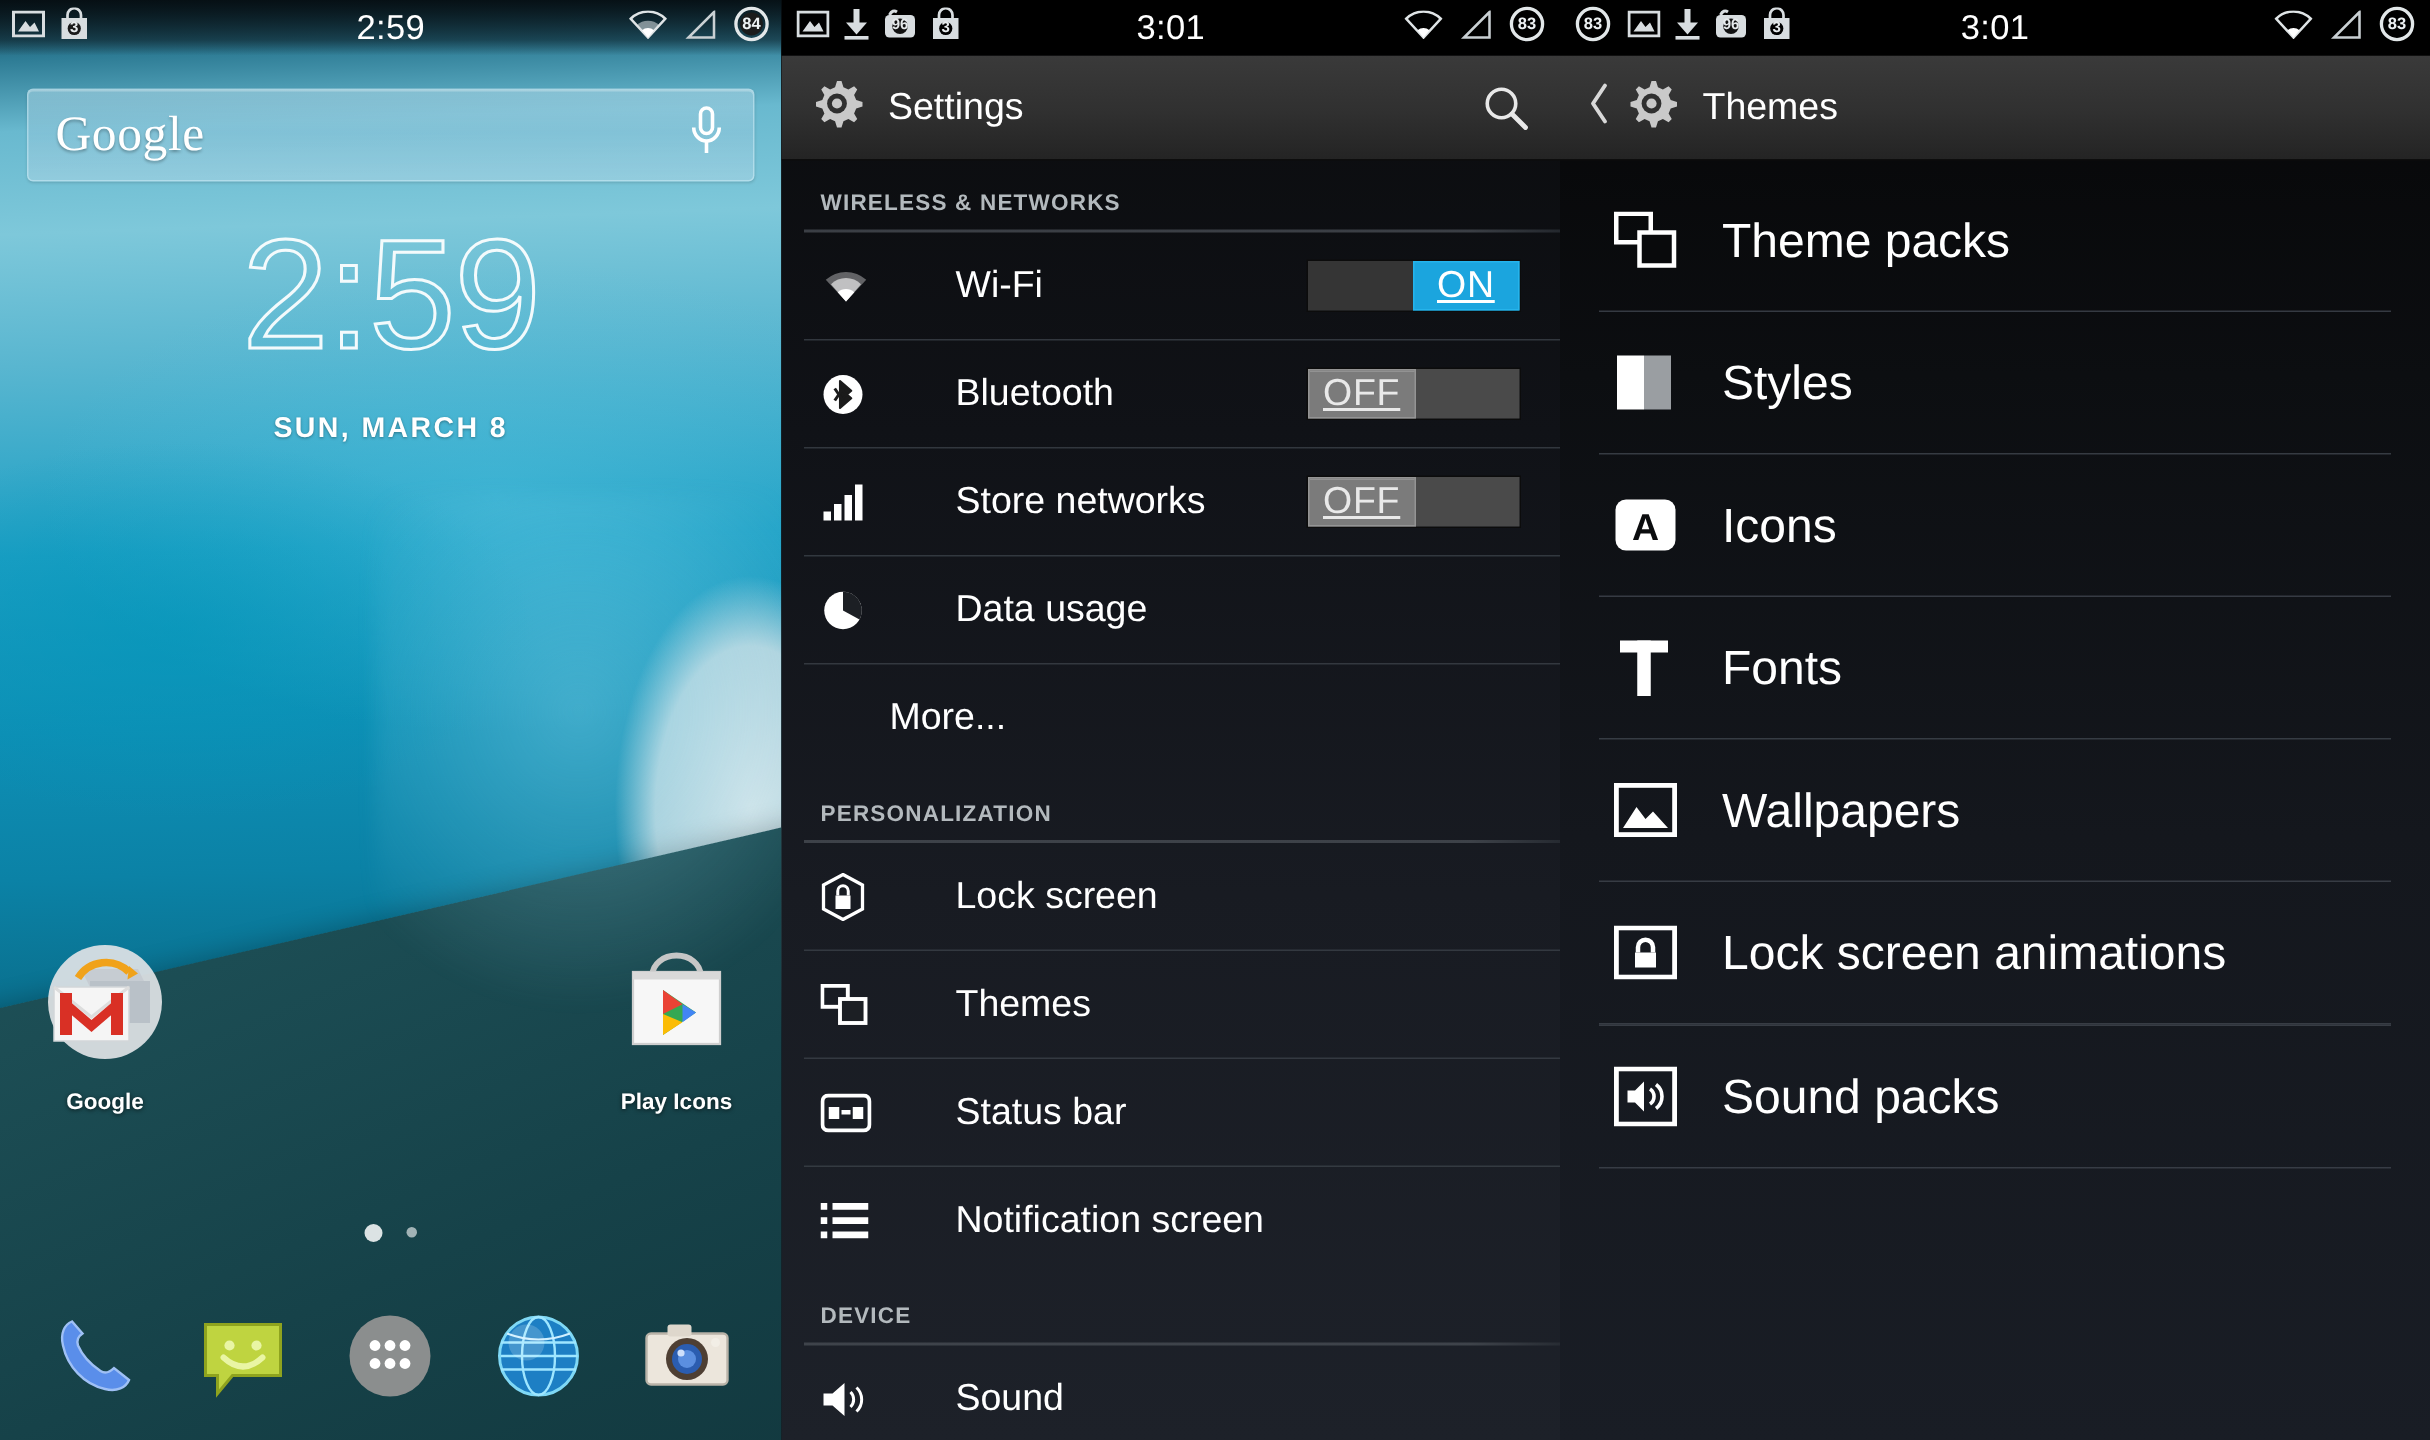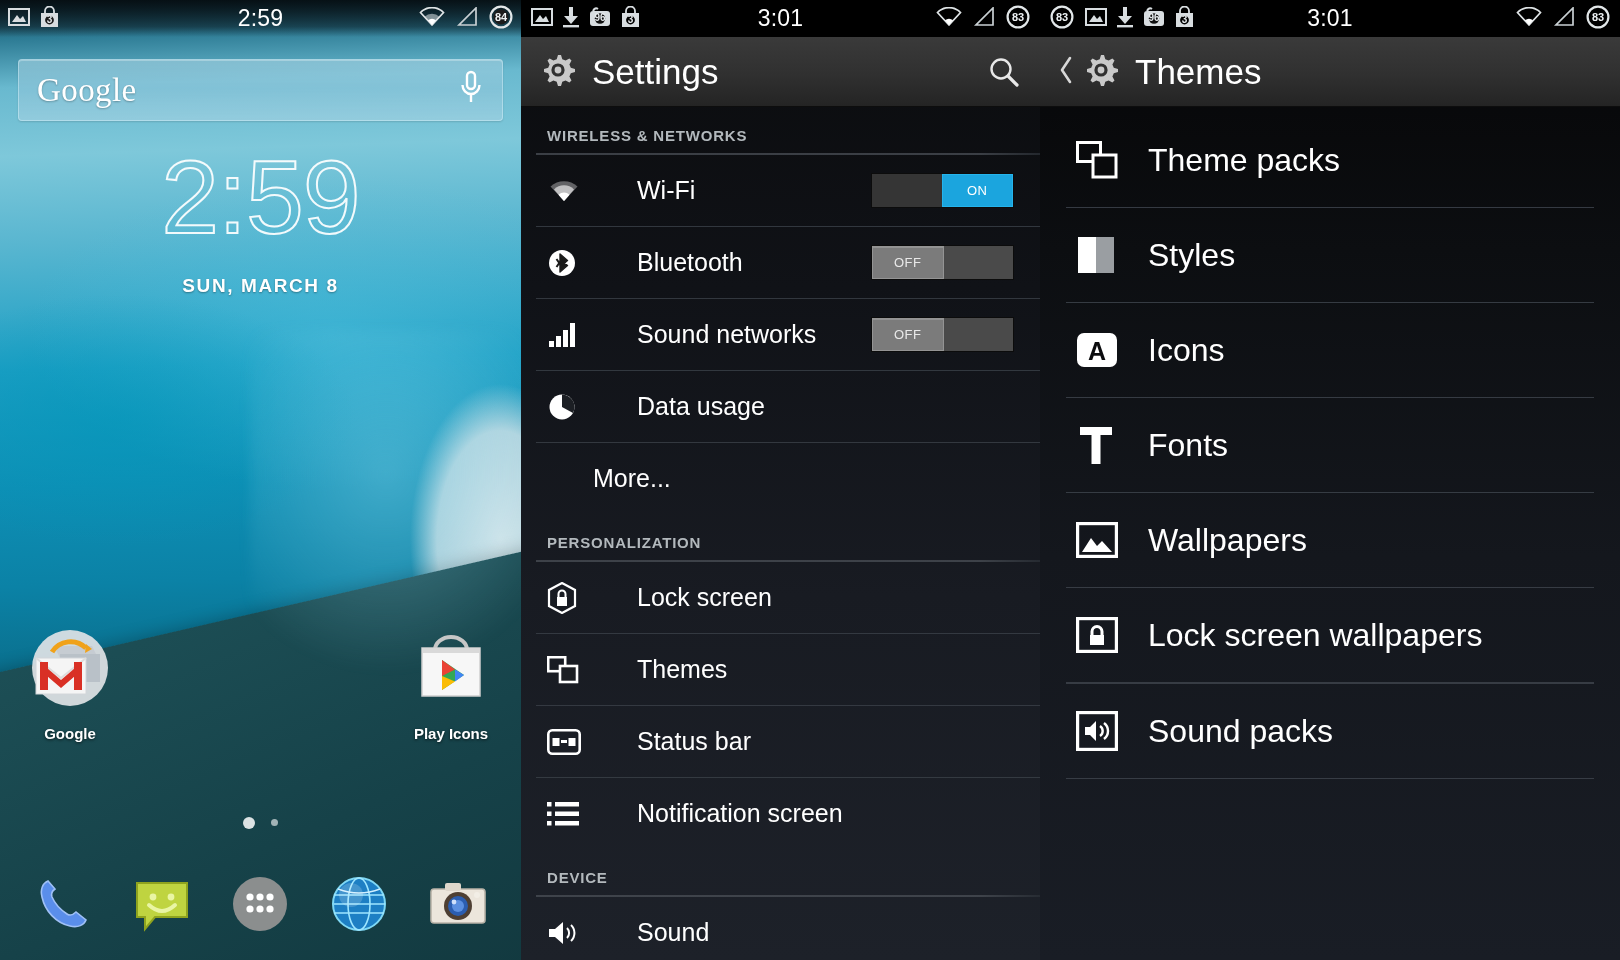--- a/index.html
+++ b/index.html
@@ -89,38 +89,38 @@
           display:flex; align-items:center; justify-content:space-around; padding:0 14px; }
   .dock-item { width:76px; height:76px; display:flex; align-items:center; justify-content:center; }
 
   
   .panel-settings { position:relative; width:519px; height:960px; overflow:hidden;
                     background:linear-gradient(180deg,#0a0b0d 0%, #101217 30%, #181b22 62%, #1d2129 100%); }
   .sb-dark { background:#000; height:37px; display:flex; align-items:center; padding:0 10px; position:relative; }
   .actionbar { height:70px; display:flex; align-items:center; padding:0 18px;
                background:linear-gradient(180deg,#3a3a3a 0%, #303030 55%, #242424 100%);
                border-bottom:1px solid #0d0d0d; }
-  .ab-title { color:#fff; font-size:35px; margin-left:15px; font-weight:400; }
+  .ab-title { color:#fff; font-size:25px; margin-left:15px; font-weight:400; }
   .ab-right { margin-left:auto; display:flex; align-items:center; }
 
   .list { padding:0; }
   .group-hdr { color:#b3b9bd; font-size:15px; font-weight:700; letter-spacing:0.8px;
                padding:20px 0 9px 26px; }
   .divider { height:2px; background:linear-gradient(90deg,#4a4f56 0%, #4a4f56 88%, #2b3037 100%);
              margin-left:15px; opacity:0.75; }
   .divider-thin { height:1px; background:#3b4148; margin-left:15px; opacity:0.8; }
   .row { display:flex; align-items:center; min-height:71px; padding:0 26px 0 26px; position:relative;gap:44px; }
   .row .ic { width:46px; flex:0 0 46px; display:flex; align-items:center; }
   .row .lbl { color:#fff; font-size:25px; font-weight:400; }
   .row.noicon .lbl { margin-left:46px; }
 
   .toggle { margin-left:auto; width:143px; height:35px; display:flex;
             border:1px solid #0c0c0c; position:relative; }
   .tg-half { flex:1; display:flex; align-items:center; justify-content:center;
-             font-size:13px; letter-spacing:0.5px; }
+             font-size:25px; letter-spacing:0.5px;text-decoration:underline; }
   .tg-on  { background:#1ba5de; color:#fff; border:1px solid #25b4ec; }
   .tg-trackdark { background:#353535; }
   .tg-off { background:#7b7b7b; color:#e9e9e9; border:1px solid #949494;
             box-shadow:inset 0 1px 0 rgba(255,255,255,0.18); }
   .tg-trackdark2 { background:#4a4a4a; }
 
   
   .panel-themes { position:relative; width:580px; height:960px; overflow:hidden;
                   background:linear-gradient(180deg,#050506 0%, #0c0e11 26%, #14171d 58%, #191d25 100%); }
   .themes-list { padding-top:6px; }
@@ -393,21 +393,21 @@
 
       <div class="row">
         <span class="ic">
           <svg width="32" height="28" viewBox="0 0 32 28">
               <rect x="2" y="20" width="5" height="6" fill="#fff"></rect>
               <rect x="9" y="15" width="5" height="11" fill="#fff"></rect>
               <rect x="16" y="9" width="5" height="17" fill="#fff"></rect>
               <rect x="23" y="2" width="5" height="24" fill="#fff"></rect>
             </svg>
         </span>
-        <span class="lbl">Sound networks</span>
+        <span class="lbl">Store networks</span>
         <span class="toggle">
           <span class="tg-half tg-off">OFF</span>
           <span class="tg-half tg-trackdark2"></span>
         </span>
       </div>
       <div class="divider-thin"></div>
 
       <div class="row">
         <span class="ic">
           <svg width="30" height="30" viewBox="0 0 30 30">
@@ -629,21 +629,21 @@
       <div class="tdiv"></div>
 
       <div class="trow">
         <span class="tic">
           <svg width="42" height="36" viewBox="0 0 42 36">
               <rect x="1.6" y="1.6" width="38.8" height="32.8" fill="none" stroke="#fff" stroke-width="3.2"></rect>
               <rect x="14" y="18" width="14" height="10" fill="#fff"></rect>
               <path d="M16 18 V14.5 a5 5 0 0 1 10 0 V18" fill="none" stroke="#fff" stroke-width="3"></path>
             </svg>
         </span>
-        <span class="tlbl">Lock screen wallpapers</span>
+        <span class="tlbl">Lock screen animations</span>
       </div>
       <div class="tdiv"></div>
 
       <div class="tdiv"></div>
 
       <div class="trow">
         <span class="tic">
           <svg width="42" height="40" viewBox="0 0 42 40">
               <rect x="1.6" y="1.6" width="38.8" height="36.8" fill="none" stroke="#fff" stroke-width="3.2"></rect>
               <path d="M9 16 H14 L20 10 V30 L14 24 H9 Z" fill="#fff"></path>

